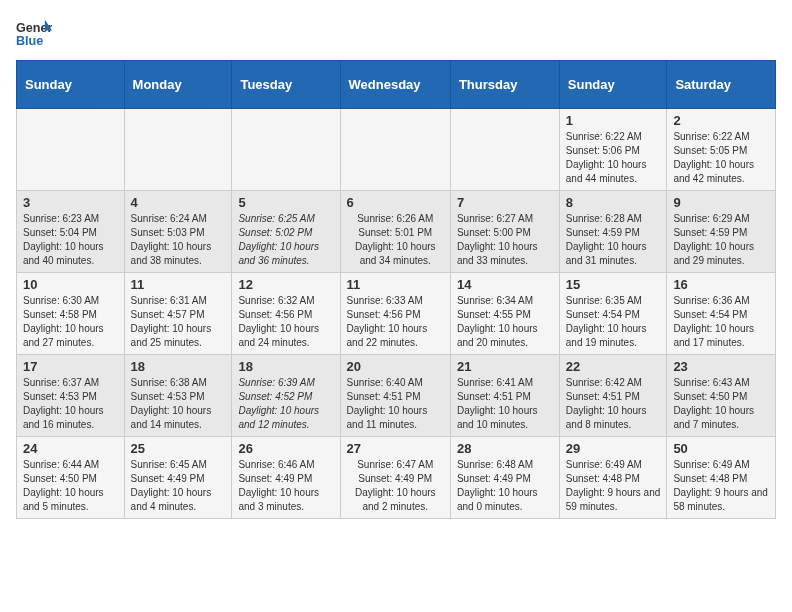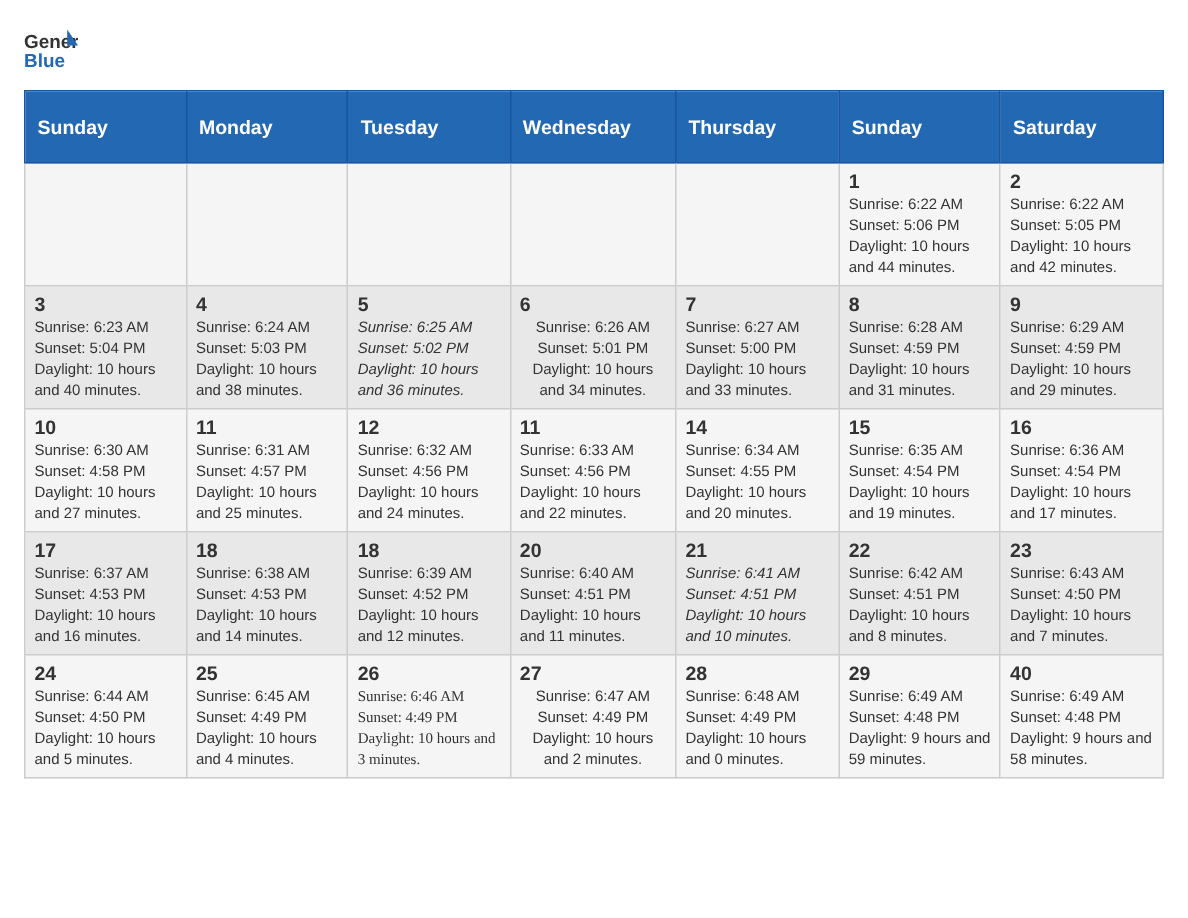--- a/index.html
+++ b/index.html
@@ -230,33 +230,33 @@
 Daylight: 10 hours and 16 minutes.</div>
         </td>
         <td>
           <span class="day-number">18</span>
           <div class="day-info" style="white-space: pre-line;">Sunrise: 6:38 AM
 Sunset: 4:53 PM
 Daylight: 10 hours and 14 minutes.</div>
         </td>
         <td>
           <span class="day-number">18</span>
-          <div class="day-info" style="white-space: pre-line;">Sunrise: 6:39 AM
+          <div class="day-info" style="white-space: pre-line; font-style: italic;">Sunrise: 6:39 AM
 Sunset: 4:52 PM
 Daylight: 10 hours and 12 minutes.</div>
         </td>
         <td>
           <span class="day-number">20</span>
           <div class="day-info" style="white-space: pre-line;">Sunrise: 6:40 AM
 Sunset: 4:51 PM
 Daylight: 10 hours and 11 minutes.</div>
         </td>
         <td>
           <span class="day-number">21</span>
-          <div class="day-info" style="white-space: pre-line; font-style: italic;">Sunrise: 6:41 AM
+          <div class="day-info" style="white-space: pre-line;">Sunrise: 6:41 AM
 Sunset: 4:51 PM
 Daylight: 10 hours and 10 minutes.</div>
         </td>
         <td>
           <span class="day-number">22</span>
           <div class="day-info" style="white-space: pre-line;">Sunrise: 6:42 AM
 Sunset: 4:51 PM
 Daylight: 10 hours and 8 minutes.</div>
         </td>
         <td>
@@ -274,21 +274,21 @@
 Daylight: 10 hours and 5 minutes.</div>
         </td>
         <td>
           <span class="day-number">25</span>
           <div class="day-info" style="white-space: pre-line;">Sunrise: 6:45 AM
 Sunset: 4:49 PM
 Daylight: 10 hours and 4 minutes.</div>
         </td>
         <td>
           <span class="day-number">26</span>
-          <div class="day-info" style="white-space: pre-line; font-family: Liberation Serif, serif;">Sunrise: 6:46 AM
+          <div class="day-info" style="white-space: pre-line;">Sunrise: 6:46 AM
 Sunset: 4:49 PM
 Daylight: 10 hours and 3 minutes.</div>
         </td>
         <td>
           <span class="day-number">27</span>
           <div class="day-info" style="white-space: pre-line; text-align: center;">Sunrise: 6:47 AM
 Sunset: 4:49 PM
 Daylight: 10 hours and 2 minutes.</div>
         </td>
         <td>
@@ -297,20 +297,20 @@
 Sunset: 4:49 PM
 Daylight: 10 hours and 0 minutes.</div>
         </td>
         <td>
           <span class="day-number">29</span>
           <div class="day-info" style="white-space: pre-line;">Sunrise: 6:49 AM
 Sunset: 4:48 PM
 Daylight: 9 hours and 59 minutes.</div>
         </td>
         <td>
-          <span class="day-number">40</span>
+          <span class="day-number">50</span>
           <div class="day-info" style="white-space: pre-line;">Sunrise: 6:49 AM
 Sunset: 4:48 PM
 Daylight: 9 hours and 58 minutes.</div>
         </td>
       </tr>
     </tbody>
 </table>
 
 </body></html>

